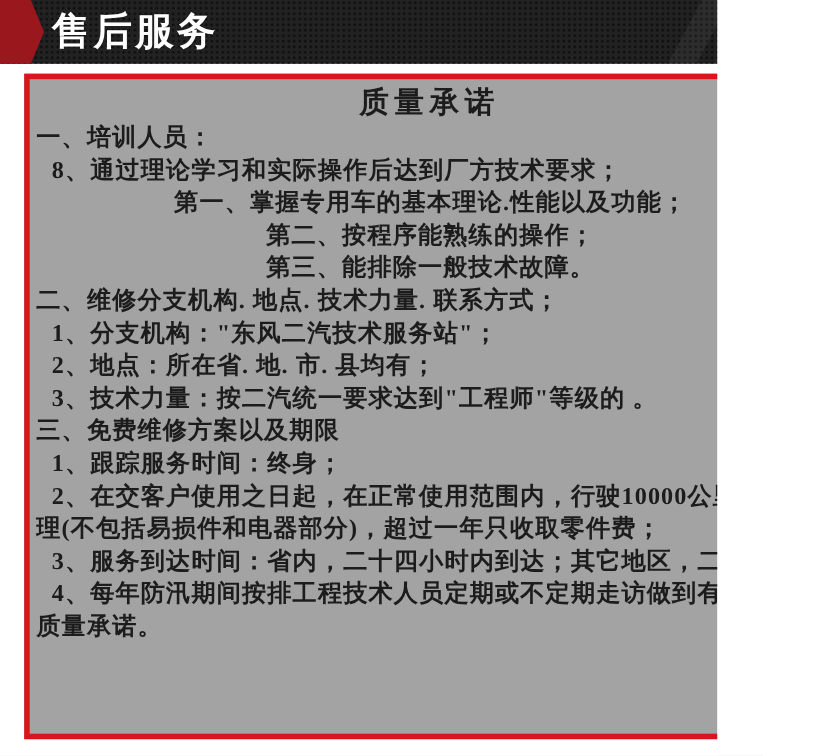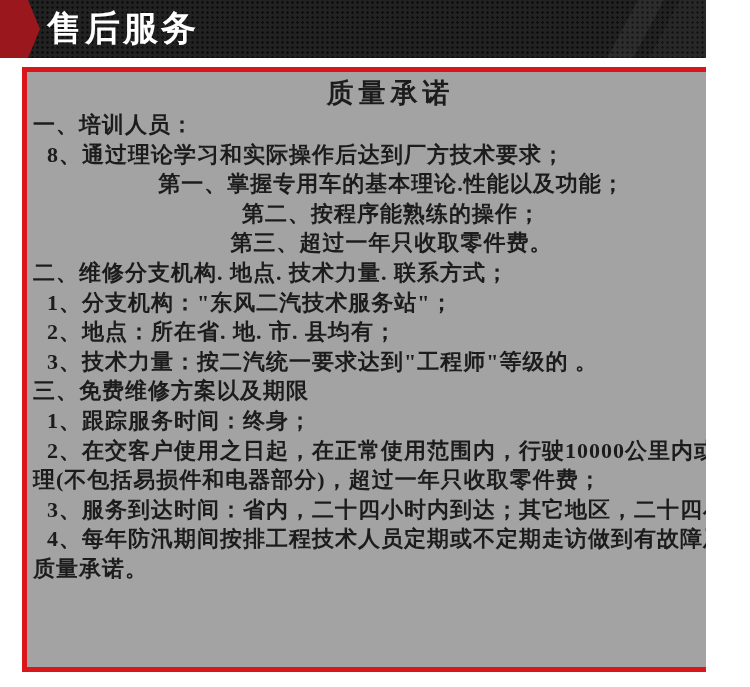--- a/index.html
+++ b/index.html
@@ -1,18 +1,18 @@
 <!DOCTYPE html>
 <html style="--banner-bg: #222222; --banner-accent: #9a181d; --banner-text: #ffffff; --border-red: #d8161b; --body-text: #1c1c1c; --page-bg: #ffffff;"><head>
 <meta charset="utf-8">
 <style>
   html, body { margin: 0; padding: 0; background: #ffffff; }
   .page {
     position: relative;
-    width: 706px;
+    width: 652px;
     height: 687px;
     background: var(--page-bg, #ffffff);
     font-family: "Liberation Serif", "DejaVu Serif", serif;
     overflow: hidden;
   }
 
   
   .banner {
     position: relative;
     width: 750px;
@@ -104,21 +104,21 @@
     <h1 class="banner-title">售后服务</h1>
   </header>
 
   <section class="panel">
     <h2 class="panel-title">质量承诺</h2>
     <div class="lines">
         <p class="line indent-0">一、培训人员：</p>
         <p class="line indent-1">8、通过理论学习和实际操作后达到厂方技术要求；</p>
         <p class="line indent-2">第一、掌握专用车的基本理论.性能以及功能；</p>
         <p class="line indent-2">第二、按程序能熟练的操作；</p>
-        <p class="line indent-2">第三、超过一年只收取零件费。</p>
+        <p class="line indent-2">第三、能排除一般技术故障。</p>
         <p class="line indent-0">二、维修分支机构. 地点. 技术力量. 联系方式；</p>
         <p class="line indent-1">1、分支机构："东风二汽技术服务站"；</p>
         <p class="line indent-1">2、地点：所在省. 地. 市. 县均有；</p>
         <p class="line indent-1">3、技术力量：按二汽统一要求达到"工程师"等级的 。</p>
         <p class="line indent-0">三、免费维修方案以及期限</p>
         <p class="line indent-1">1、跟踪服务时间：终身；</p>
         <p class="line indent-1">2、在交客户使用之日起，在正常使用范围内，行驶10000公里内或一年内免费修</p>
         <p class="line indent-0">理(不包括易损件和电器部分)，超过一年只收取零件费；</p>
         <p class="line indent-1">3、服务到达时间：省内，二十四小时内到达；其它地区，二十四小时内派出人员</p>
         <p class="line indent-1">4、每年防汛期间按排工程技术人员定期或不定期走访做到有故障及时排除，无故</p>

